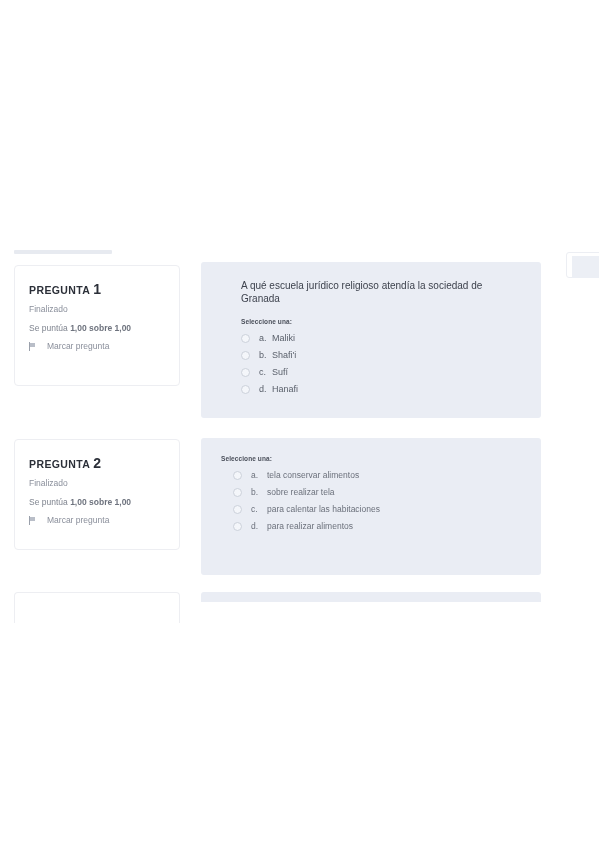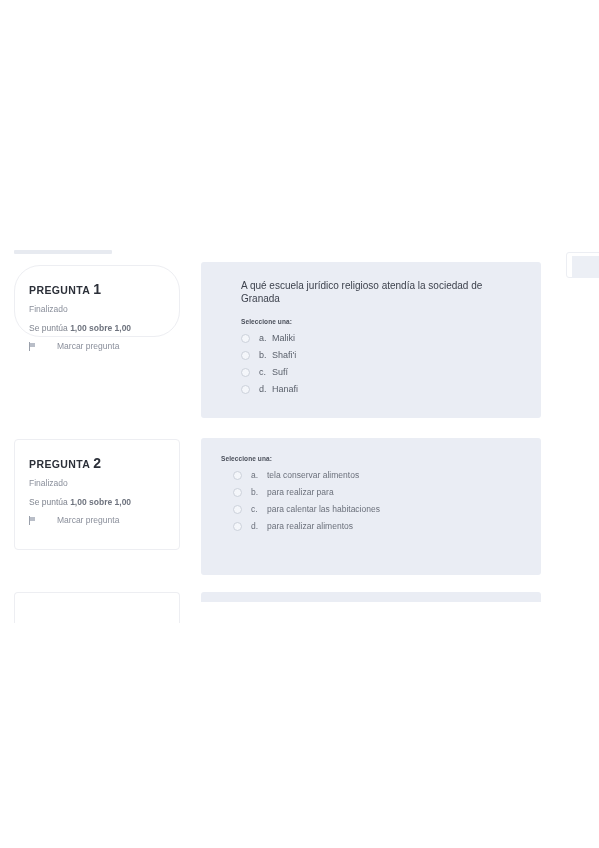--- a/index.html
+++ b/index.html
@@ -57,21 +57,21 @@
   .navcard {
     position: absolute;
     left: 14px;
     width: 166px;
     background: #ffffff;
     border: 1px solid #edeef2;
     border-radius: 4px;
     box-sizing: border-box;
     padding: 16px 14px 14px 14px;
   }
-  .navcard.q1 { top: 265px; height: 72px; border-radius: 26px; }
+  .navcard.q1 { top: 265px; height: 121px; }
   .navcard.q2 { top: 439px; height: 111px; }
   .navcard.q3-partial {
     top: 592px;
     height: 26px;
     border-bottom: none;
     border-radius: 4px 4px 0 0;
     overflow: hidden;
   }
 
   .navcard-title {
@@ -98,21 +98,21 @@
   .navcard-line.score {
     color: #7f848f;
   }
   .navcard-line.score b {
     font-weight: bold;
     color: #6e737e;
   }
   .flagrow {
     display: flex;
     align-items: center;
-    gap: 21px;
+    gap: 11px;
     font-size: 8.5px;
     color: #8a8f9b;
     line-height: 1;
   }
   .flag-icon {
     display: inline-block;
     width: 7px;
     height: 9px;
     position: relative;
     flex: 0 0 auto;
@@ -271,21 +271,21 @@
     <p class="qprompt">Seleccione una:</p>
     <ul class="answers">
       <li class="answer">
         <span class="radio"></span>
         <span class="ans-letter">a.</span>
         <span class="ans-text">tela conservar alimentos</span>
       </li>
       <li class="answer">
         <span class="radio"></span>
         <span class="ans-letter">b.</span>
-        <span class="ans-text">para realizar para</span>
+        <span class="ans-text">sobre realizar tela</span>
       </li>
       <li class="answer">
         <span class="radio"></span>
         <span class="ans-letter">c.</span>
         <span class="ans-text">para calentar las habitaciones</span>
       </li>
       <li class="answer">
         <span class="radio"></span>
         <span class="ans-letter">d.</span>
         <span class="ans-text">para realizar alimentos</span>

